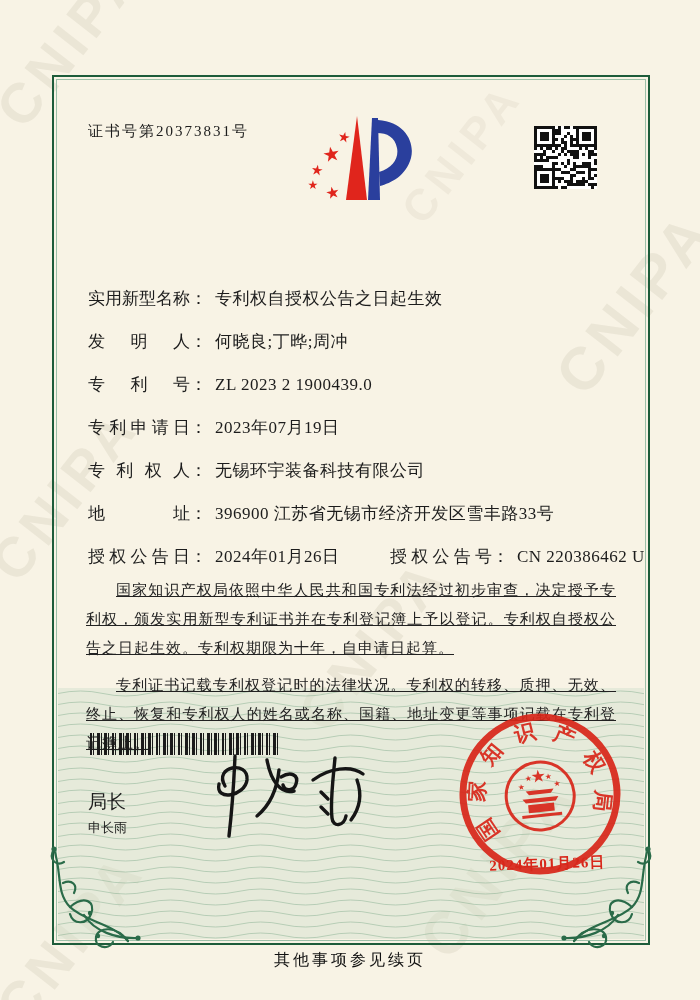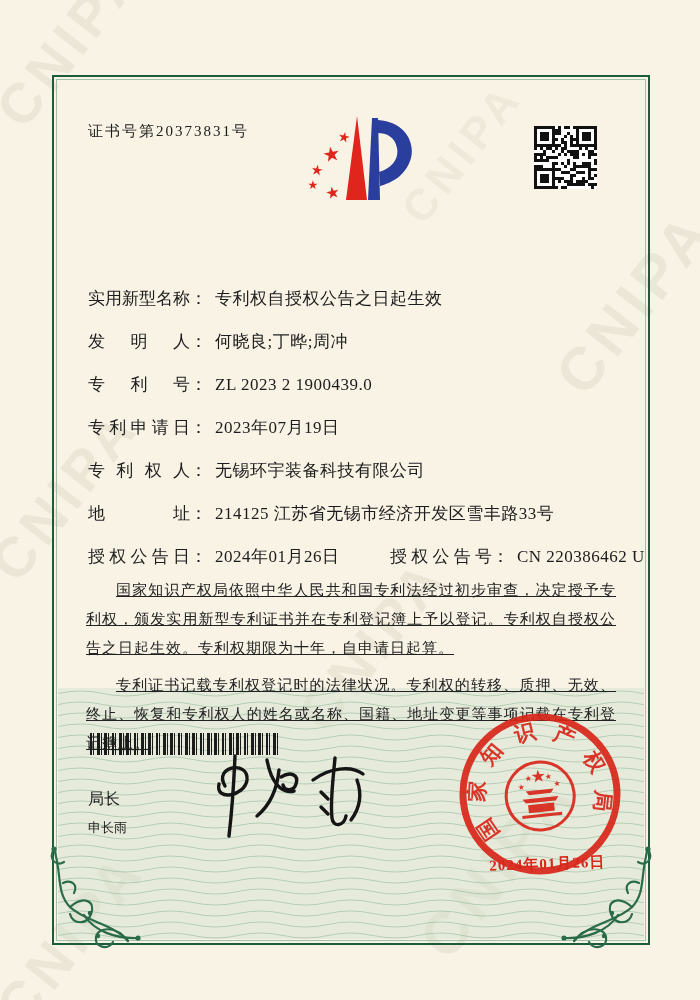--- a/index.html
+++ b/index.html
@@ -53,21 +53,21 @@
   .barcode{
     position:absolute;left:90px;top:733px;width:190px;height:22px;z-index:2;
     background:repeating-linear-gradient(90deg,
       #1b1b1b 0 2px,transparent 2px 3px,
       #1b1b1b 3px 4px,transparent 4px 7px,
       #1b1b1b 7px 10px,transparent 10px 11px,
       #1b1b1b 11px 12px,transparent 12px 14px,
       #1b1b1b 14px 17px,transparent 17px 18px,
       #1b1b1b 18px 19px,transparent 19px 22px);
   }
-  .signer-title{position:absolute;left:88px;top:789px;font-size:16px;z-index:2;
+  .signer-title{position:absolute;left:88px;top:789px;font-size:19px;z-index:2;
     font-family:Liberation Sans, sans-serif;}
   .signer-name{position:absolute;left:88px;top:819px;font-size:13px;z-index:2;
     font-family:"Liberation Sans","DejaVu Sans",sans-serif;}
   .signature{position:absolute;left:195px;top:750px;z-index:2;}
   .seal{position:absolute;left:452px;top:706px;width:176px;height:176px;
     transform:rotate(-6deg);z-index:4;}
   .seal-date{
     position:absolute;left:0;right:0;bottom:8px;text-align:center;
     font-size:15px;font-weight:bold;color:#d8271a;transform:rotate(4deg);
     letter-spacing:1px;
@@ -404,21 +404,21 @@
     <div class="frow" style="top:373px">
       <span class="flabel">专利号</span><span class="fcolon">：</span><span class="fvalue">ZL 2023 2 1900439.0</span>
     </div>
     <div class="frow" style="top:416px">
       <span class="flabel">专利申请日</span><span class="fcolon">：</span><span class="fvalue">2023年07月19日</span>
     </div>
     <div class="frow" style="top:459px">
       <span class="flabel">专利权人</span><span class="fcolon">：</span><span class="fvalue">无锡环宇装备科技有限公司</span>
     </div>
     <div class="frow" style="top:502px">
-      <span class="flabel">地址</span><span class="fcolon">：</span><span class="fvalue">214125 江苏省无锡市经济开发区雪丰路33号</span>
+      <span class="flabel">地址</span><span class="fcolon">：</span><span class="fvalue">396900 江苏省无锡市经济开发区雪丰路33号</span>
     </div>
     <div class="frow" style="top:545px">
       <span>
         <span class="flabel">授权公告日</span><span class="fcolon">：</span><span class="fvalue">2024年01月26日</span>
       </span>
       <span class="second">
         <span class="flabel">授权公告号</span><span class="fcolon">：</span><span class="fvalue">CN 220386462 U</span>
       </span>
     </div>
   </div>
@@ -468,14 +468,15 @@
           <path d="M-14,-4 L14,-4 L11,0 L-11,0 Z"></path>
           <path d="M-18,4 L18,4 L15,8 L-15,8 Z"></path>
           <rect x="-13" y="10" width="26" height="8"></rect>
           <rect x="-20" y="20" width="40" height="3"></rect>
         </g>
       </g>
     </svg>
     <div class="seal-date">2024年01月26日</div>
   </div>
 
+  <div class="bottom-note">其他事项参见续页</div>
 
 </div>
 
 </body></html>

